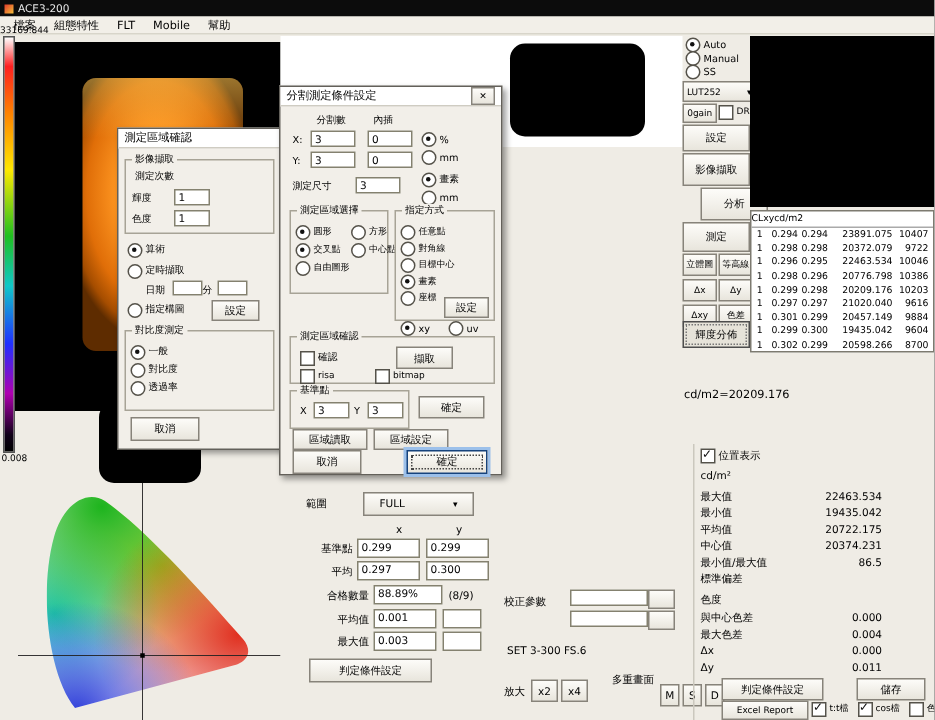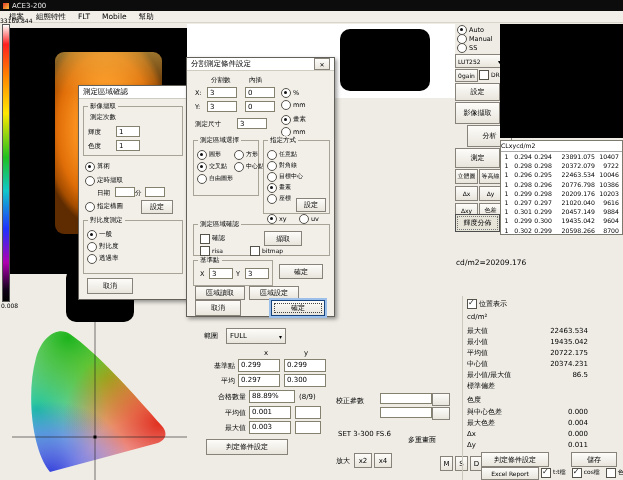--- a/index.html
+++ b/index.html
@@ -122,21 +122,21 @@
         <rect x="0" y="0" width="175" height="158" fill="url(#gB)"></rect>
       </g>
       <line x1="83" y1="0" x2="83" y2="158" stroke="#202020" stroke-width="0.6"></line>
       <line x1="0" y1="115" x2="175" y2="115" stroke="#202020" stroke-width="0.6"></line>
       <rect x="81.5" y="113.5" width="3" height="3" fill="#000"></rect>
     </svg>
   </div>
 
   <div class="ab" style="left:190px;top:325px;width:142px;height:155px;">
     <span class="ab lbl" style="left:14px;top:6px;">範圍</span>
-    <div class="ab btn arrow" style="left:36px;top:3px;width:52px;height:14px;justify-content:flex-start;padding:0 3px;text-align:right;">
+    <div class="ab btn arrow" style="left:52px;top:3px;width:52px;height:14px;justify-content:flex-start;padding:0 10px;text-align:right;">
       <span>FULL</span>
     </div>
     <span class="ab lbl" style="left:74px;top:24px;">x</span>
     <span class="ab lbl" style="left:114px;top:24px;">y</span>
     <div class="ab" style="left:2px;top:33px;width:138px;">
 
     <div class="rrow">
           <span class="rl">基準點</span>
           <span class="fld">0.299</span>
           <span class="fld">0.299</span>
@@ -173,21 +173,21 @@
     <span class="ab btn" style="left:98px;top:17px;width:16px;height:11px;"></span>
     <span class="ab lbl" style="left:4px;top:40px;">SET 3-300 FS.6</span>
     <span class="ab lbl" style="left:2px;top:66px;">放大</span>
     <div class="ab" style="left:20px;top:63px;display:flex;gap:2px;">
 
     <span class="btn" style="width:16px;height:13px;">x2</span>
         <span class="btn" style="width:16px;height:13px;">x4</span>
         <span class="btn" style="width:16px;height:13px;margin-top:36px;">x8</span>
       </div>
   </div>
-  <span class="ab lbl" style="left:408px;top:435px;">多重畫面</span>
+  <span class="ab lbl" style="left:408px;top:448px;">多重畫面</span>
   <div class="ab" style="left:440px;top:456px;display:flex;gap:2px;">
 
   <span class="btn" style="width:11px;height:13px;">M</span>
       <span class="btn" style="width:11px;height:13px;">S</span>
       <span class="btn" style="width:11px;height:13px;">D</span>
     </div>
 
   <div class="ab" style="left:455px;top:24px;width:45px;height:212px;">
     <div class="ab" style="left:2px;top:1px;">
 

